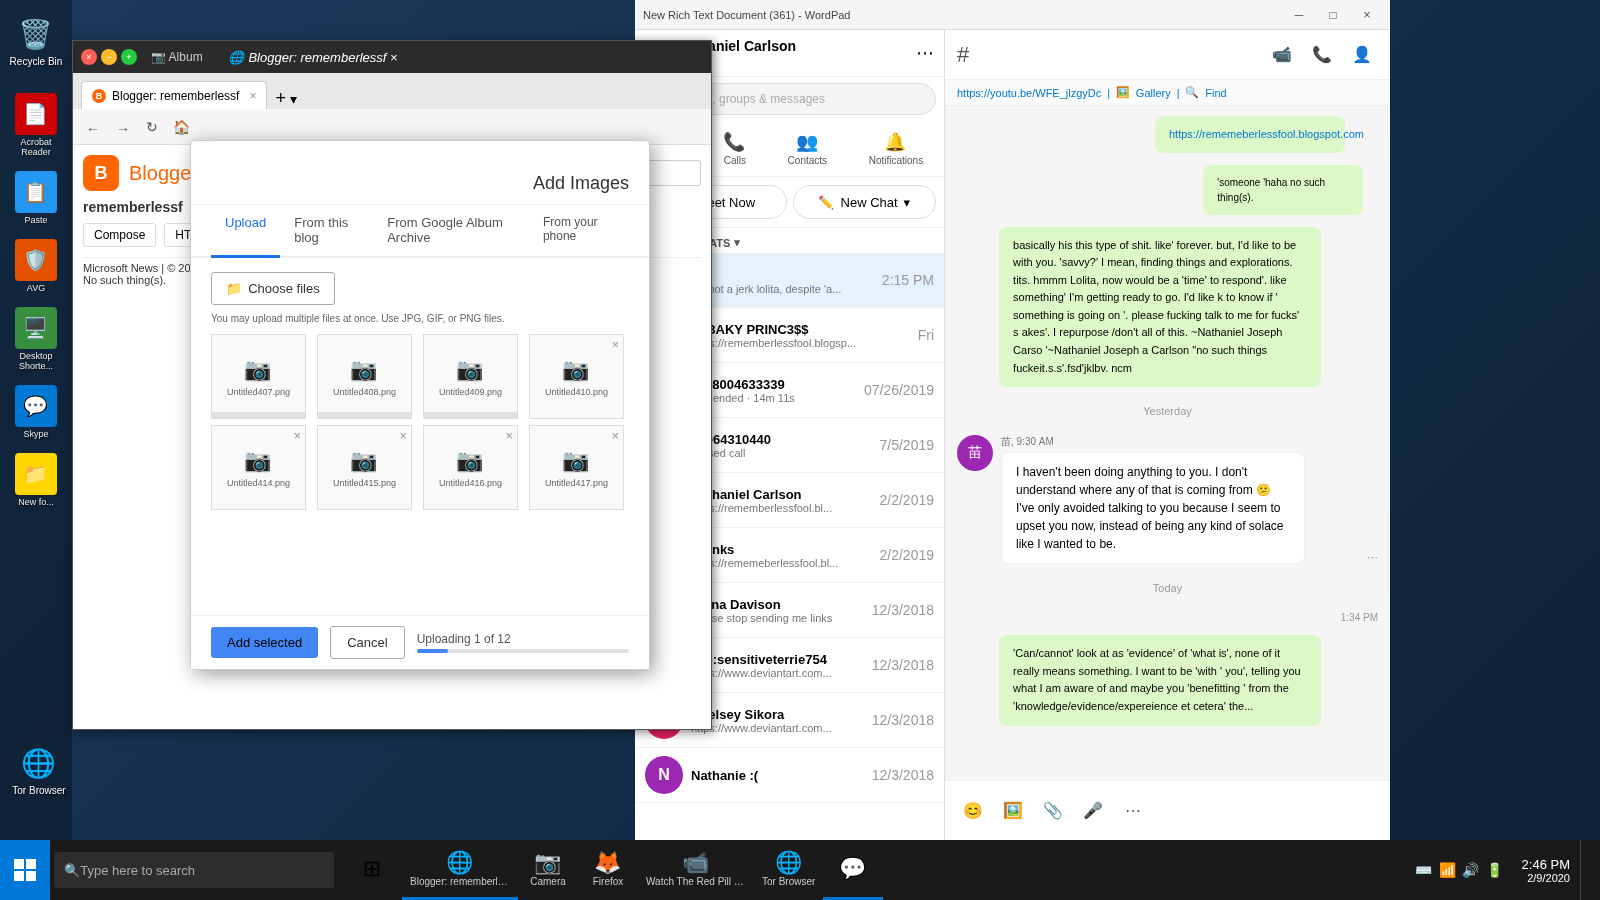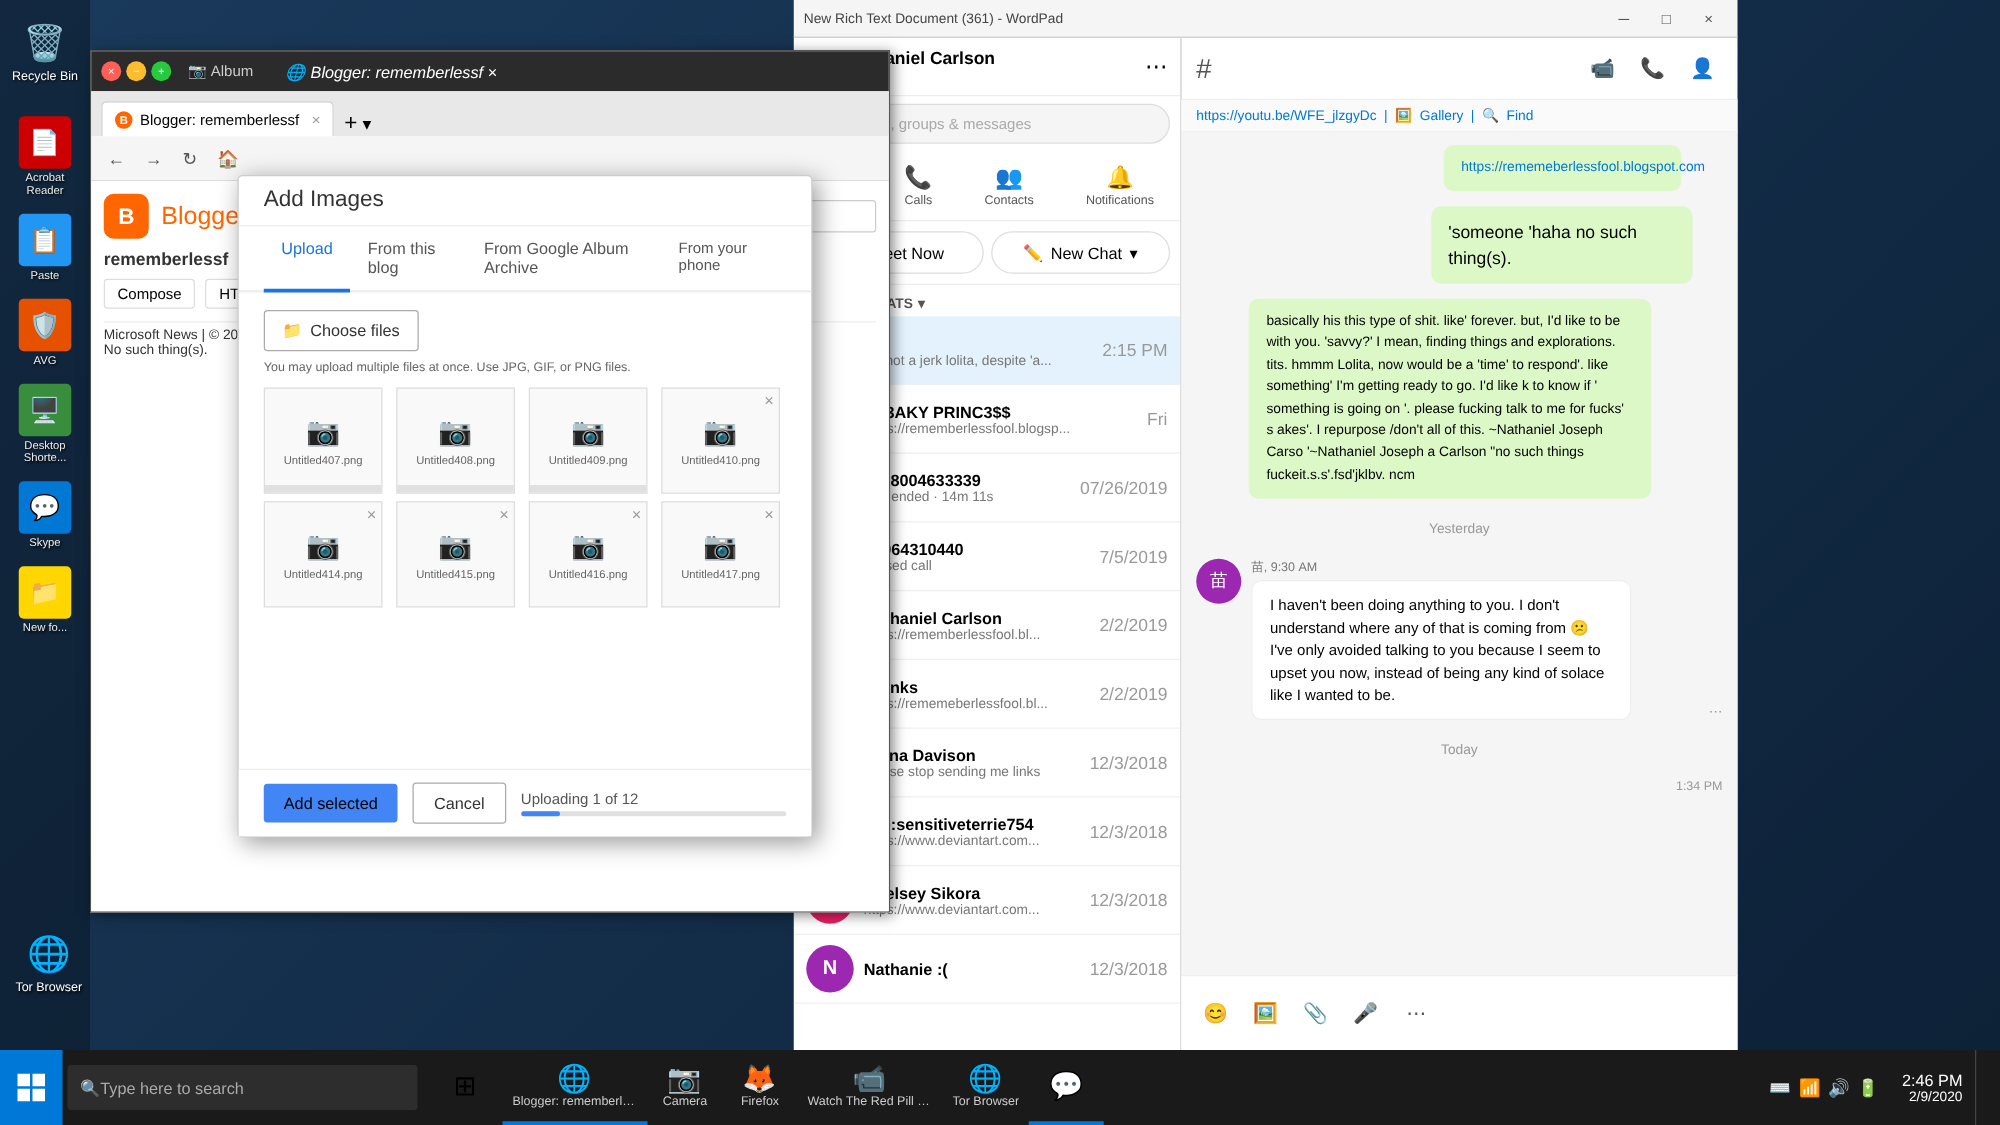--- a/index.html
+++ b/index.html
@@ -37,21 +37,21 @@
     .tab .favicon { width: 14px; height: 14px; background: #ff6600; border-radius: 50%; display: flex; align-items: center; justify-content: center; color: white; font-size: 9px; font-weight: bold; }
     .browser-toolbar { height: 36px; background: #f5f5f5; display: flex; align-items: center; padding: 0 8px; gap: 6px; border-bottom: 1px solid #ddd; }
     .browser-toolbar button { background: none; border: none; cursor: pointer; font-size: 14px; color: #555; padding: 3px 5px; }
     .address-bar { flex: 1; height: 24px; border: 1px solid #aaa; border-radius: 12px; padding: 0 10px; font-size: 11px; color: #333; background: white; }
     .browser-content { padding: 10px; font-size: 12px; background: white; height: calc(100% - 104px); overflow: hidden; }
     .blogger-header { display: flex; align-items: center; gap: 10px; margin-bottom: 8px; }
     .blogger-logo { width: 36px; height: 36px; background: #ff6600; border-radius: 8px; display: flex; align-items: center; justify-content: center; color: white; font-weight: bold; font-size: 18px; }
 
     
     .modal { position: absolute; top: 140px; left: 190px; width: 460px; height: 530px; background: white; border: 1px solid #ccc; box-shadow: 4px 4px 20px rgba(0,0,0,0.4); z-index: 200; border-radius: 4px; }
-    .modal-title { padding: 8px 20px 10px; font-size: 18px; font-weight: 400; color: #333; border-bottom: 1px solid #eee; }
+    .modal-title { padding: 32px 20px 10px; font-size: 18px; font-weight: 400; color: #333; border-bottom: 1px solid #eee; text-align: right; }
     .modal-tabs { display: flex; border-bottom: 2px solid #eee; padding: 0 20px; }
     .modal-tab { padding: 10px 14px; font-size: 13px; color: #555; cursor: pointer; border-bottom: 3px solid transparent; margin-bottom: -2px; }
     .modal-tab.active { color: #1a73e8; border-bottom: 3px solid #1a73e8; }
     .modal-body { padding: 14px 20px; }
     .choose-files-btn { display: flex; align-items: center; gap: 6px; padding: 8px 14px; border: 1px solid #aaa; border-radius: 3px; font-size: 13px; cursor: pointer; background: white; color: #333; }
     .upload-hint { font-size: 10px; color: #666; margin: 8px 0 10px; }
     .image-grid { display: grid; grid-template-columns: repeat(4, 1fr); gap: 6px; }
     .image-thumb { position: relative; width: 95px; height: 85px; border: 1px solid #ddd; display: flex; flex-direction: column; align-items: center; justify-content: center; background: #f9f9f9; }
     .image-thumb .cam-icon { font-size: 22px; color: #999; }
     .image-thumb .filename { font-size: 9px; color: #666; margin-top: 4px; }
@@ -452,21 +452,21 @@
     </div>
 
     <div class="chat-messages">
 
       <div style="align-self:flex-end;max-width:85%;">
         <div class="msg-bubble msg-sent">
           <div style="font-size:11px;color:#0078d4;">https://rememeberlessfool.blogspot.com</div>
         </div>
       </div>
       <div style="align-self:flex-end;max-width:85%;">
-        <div class="msg-bubble msg-sent" style="font-size:14px;margin-left:13px;">'someone 'haha no such thing(s).</div>
+        <div class="msg-bubble msg-sent" style="font-size:10px;margin-left:13px;">'someone 'haha no such thing(s).</div>
       </div>
       <div style="align-self:flex-end;max-width:90%;">
         <div class="msg-bubble msg-sent" style="font-size:11px;line-height:1.6;">basically his this type of shit. like' forever. but, I'd like to be with you. 'savvy?' I mean, finding things and explorations. tits. hmmm Lolita, now would be a 'time' to respond'. like something' I'm getting ready to go. I'd like k to know if ' something is going on '. please fucking talk to me for fucks' s akes'. I repurpose /don't all of this. ~Nathaniel Joseph Carso '~Nathaniel Joseph a Carlson "no such things fuckeit.s.s'.fsd'jklbv. ncm</div>
       </div>
 
       <div class="day-divider">Yesterday</div>
 
       <div style="display:flex;align-items:flex-start;gap:8px;">
         <div style="width:36px;height:36px;background:#9c27b0;border-radius:50%;display:flex;align-items:center;justify-content:center;color:white;font-size:14px;flex-shrink:0;">苗</div>
         <div>
@@ -475,20 +475,23 @@
             <span>I haven't been doing anything to you. I don't understand where any of that is coming from </span><span>😕</span><span> I've only avoided talking to you because I seem to upset you now, instead of being any kind of solace like I wanted to be.</span>
           </div>
         </div>
         <div style="font-size:11px;color:#999;margin-left:auto;align-self:flex-end;">⋯</div>
       </div>
 
       <div class="day-divider">Today</div>
 
       <div style="text-align:right;font-size:10px;color:#999;">1:34 PM</div>
 
+      <div style="align-self:flex-end;max-width:90%;">
+        <div class="msg-bubble msg-sent" style="font-size:11px;line-height:1.6;">'Can/cannot' look at as 'evidence' of 'what is', none of it really means something. I want to be 'with ' you', telling you what I am aware of and maybe you 'benefitting ' from the 'knowledge/evidence/expereience et cetera' the...</div>
+      </div>
     </div>
 
     <div class="chat-input-area">
       <div class="chat-input-btn">😊</div>
       <div class="chat-input-btn">🖼️</div>
       <div class="chat-input-btn">📎</div>
       <div class="chat-input-btn">🎤</div>
       <div class="chat-input-btn">⋯</div>
     </div>
   </div>

